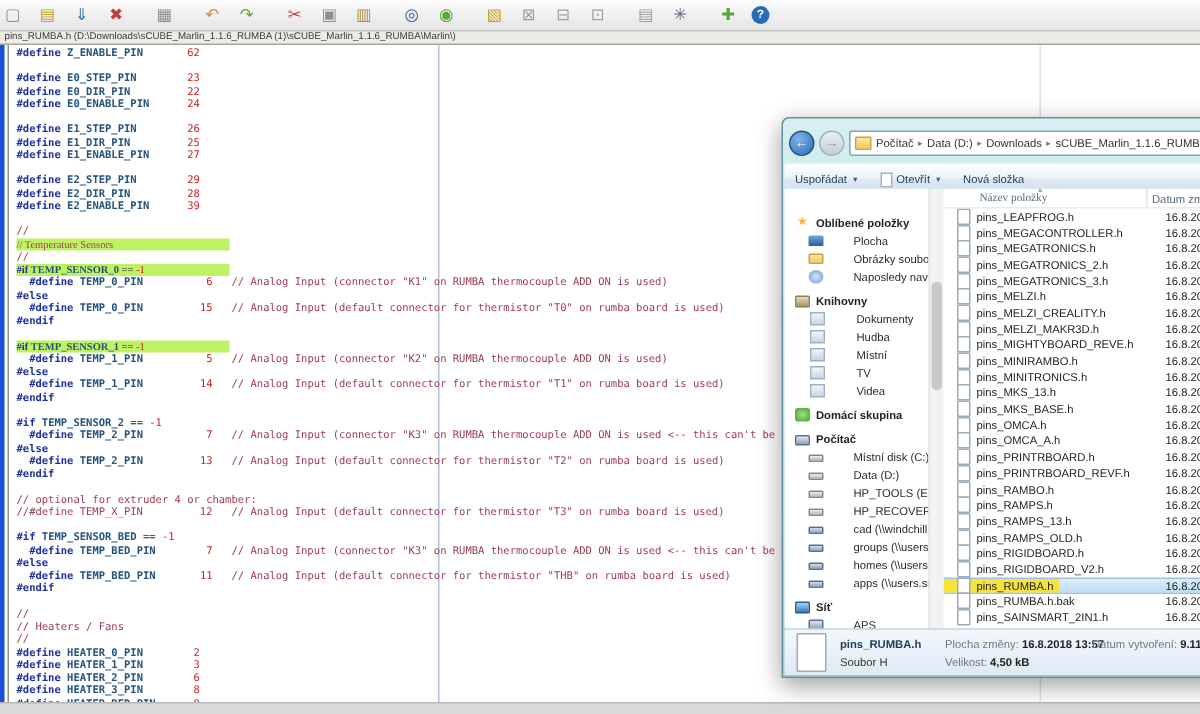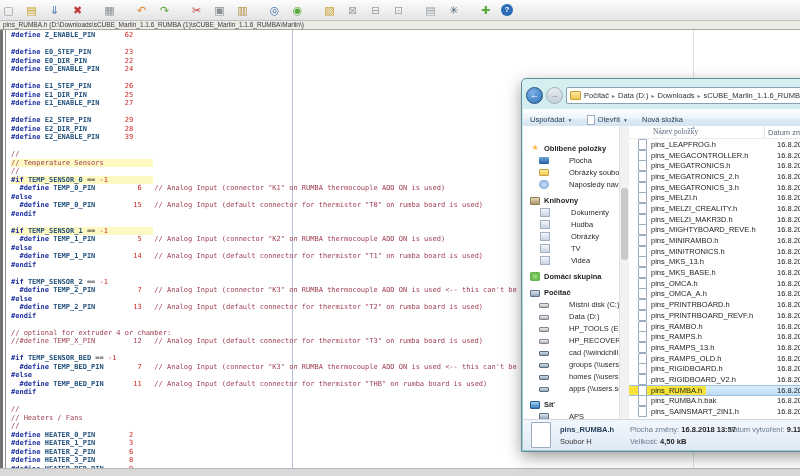--- a/index.html
+++ b/index.html
@@ -9,32 +9,32 @@
   
   .ed-toolbar{position:absolute;top:0;left:0;right:0;height:20px;
     background:linear-gradient(#fcfcfc,#e4e4e4);border-bottom:1px solid #c2c2c2;
     display:flex;align-items:center;padding:0 1px;gap:8px;}
   .tbi{font-size:11px;width:15px;height:15px;line-height:15px;text-align:center;display:inline-block;}
   .tbi-help{background:#2b6cb8;border-radius:50%;width:12px;height:12px;line-height:12px;font-size:8px;font-weight:bold;}
   .ed-tabbar{position:absolute;top:21px;left:0;right:0;height:8px;background:#edebe5;
     border-bottom:1px solid #a9a59c;font-size:6.5px;line-height:8px;color:#3a3a3a;
     padding-left:3px;white-space:nowrap;overflow:hidden;}
   .ed-body{position:absolute;top:30px;left:0;right:0;bottom:7px;background:#fff;
-    border-left:3px solid #737373;overflow:hidden;}
+    border-left:3px solid #1d4ed8;overflow:hidden;}
   .ed-body::before{content:"";position:absolute;left:2px;top:0;bottom:0;width:1px;background:#8f8f8f;}
   .mline1{position:absolute;left:289px;top:0;bottom:0;width:1px;background:#b4bedd;}
   .mline2{position:absolute;left:690px;top:0;bottom:0;width:1px;background:#dde1ea;}
   #code{position:absolute;left:8px;top:1px;margin:0;
     font-family:"DejaVu Sans Mono","Liberation Mono",monospace;font-size:7px;line-height:8.5px;color:#222;}
   .cl{height:8.5px;white-space:pre;}
   .dr{color:#1c2f9e;font-weight:bold;}
   .id{color:#23527d;font-weight:bold;}
   .nm{color:#cc2222;}
   .cm{color:#9e3c50;}
-  .hl{background:#fef9c3;display:inline-block;min-width:142px;}
+  .hl{background:#bef264;display:inline-block;min-width:142px;font-family:Liberation Serif, serif;}
   .ed-status{position:absolute;left:0;right:0;bottom:0;height:7px;background:#d9d9d9;border-top:1px solid #b8b8b8;}
 
   
   .explorer{position:absolute;left:521px;top:78px;width:300px;height:372px;
     background:linear-gradient(#d6f0f1,#9cc9cf);border:1px solid #5f8d9b;border-radius:5px 5px 0 0;
     box-shadow:0 5px 16px rgba(0,0,0,.38);}
   .x-nav{height:25px;display:flex;align-items:center;padding:4px 4px 1px 4px;gap:3px;}
   .navbtn{width:15px;height:15px;border-radius:50%;font-size:9px;line-height:14px;text-align:center;flex:0 0 15px;}
   .nav-back{background:radial-gradient(circle at 35% 30%,#7fb3e8,#2c6cb5);color:#fff;border:1px solid #23527f;}
   .nav-fwd{background:linear-gradient(#e8eef2,#c3ced6);color:#8a979e;border:1px solid #9fb0ba;}
@@ -184,21 +184,21 @@
         <div class="sr">
           <span class="si si-documents"></span>
           <span>Dokumenty</span>
         </div>
         <div class="sr">
           <span class="si si-music"></span>
           <span>Hudba</span>
         </div>
         <div class="sr">
           <span class="si si-pictures"></span>
-          <span>Obrázky</span>
+          <span>Místní</span>
         </div>
         <div class="sr">
           <span class="si si-tv"></span>
           <span>TV</span>
         </div>
         <div class="sr">
           <span class="si si-videos"></span>
           <span>Videa</span>
         </div>
         <div class="sg">

